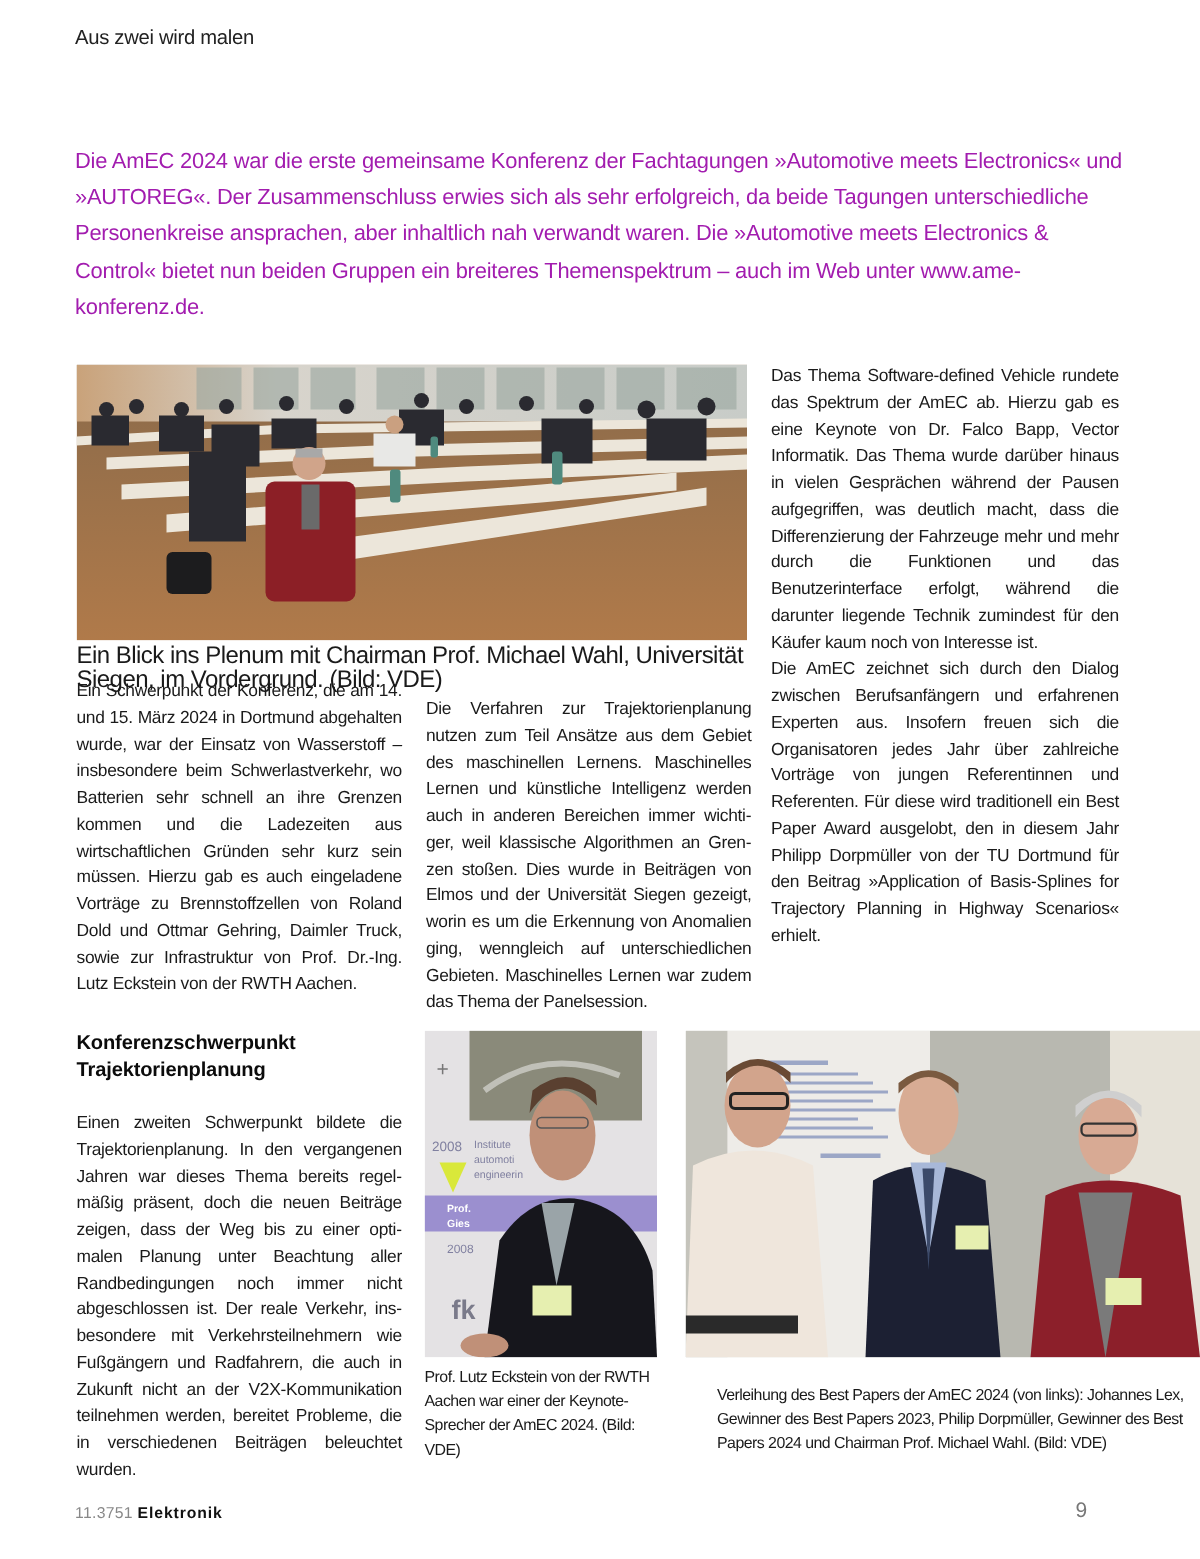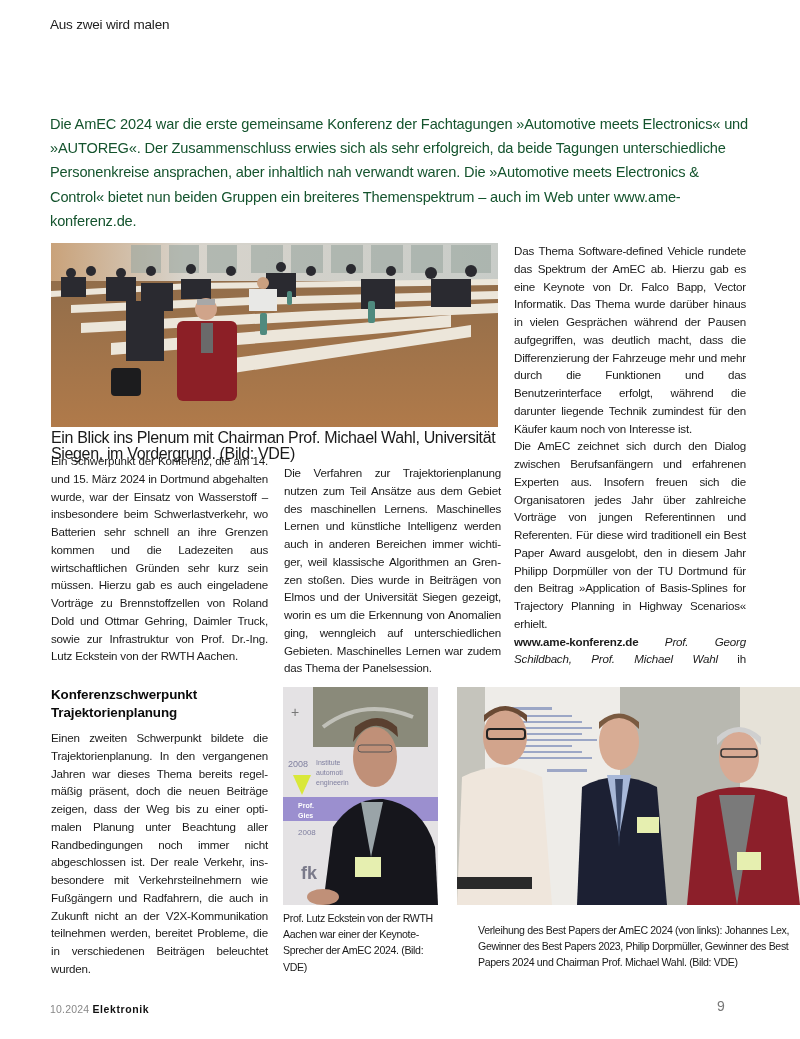--- a/index.html
+++ b/index.html
@@ -2,30 +2,30 @@
 <html><head>
 <meta charset="utf-8">
 <style>
   * { box-sizing: border-box; margin: 0; padding: 0; }
   html, body { width: 800px; height: 1039px; background: #ffffff; overflow: hidden; }
   body { position: relative; font-family: "Liberation Sans", sans-serif; color: #1a1a1a; }
 
   .kicker { position: absolute; left: 50px; top: 17px; font-size: 13.5px; color: #222; letter-spacing: -0.2px; }
   .title { position: absolute; left: 50px; top: 36px; width: 700px; font-size: 28px; line-height: 33px; font-weight: bold; color: #0b0b0b; letter-spacing: -0.3px; }
 
-  .lead { position: absolute; left: 50px; top: 112px; width: 700px; font-size: 14.6px; line-height: 24.2px; color: #14532d; letter-spacing: -0.15px; }
+  .lead { position: absolute; left: 50px; top: 96px; width: 700px; font-size: 14.6px; line-height: 24.2px; color: #a21caf; letter-spacing: -0.15px; }
 
   .photo { position: absolute; overflow: hidden; }
   .photo svg { display: block; width: 100%; height: 100%; }
 
   .caption { position: absolute; font-size: 10.6px; line-height: 16.2px; color: #1a1a1a; letter-spacing: -0.35px; font-family: "Liberation Sans", sans-serif; }
 
   .col { position: absolute; font-size: 11.6px; line-height: 17.75px; color: #1a1a1a; text-align: justify; letter-spacing: -0.2px; }
   .col p { margin: 0; }
-  .subhead { font-weight: bold; font-size: 13.4px; line-height: 18px; color: #0b0b0b; margin-bottom: 7px; text-align: left; letter-spacing: -0.1px; }
+  .subhead { font-weight: bold; font-size: 13.4px; line-height: 18px; color: #0b0b0b; margin-bottom: 18px; text-align: left; letter-spacing: -0.1px; }
 
   .sig-url { font-weight: bold; }
   .sig-authors { font-style: italic; }
 
   .footer-left { position: absolute; left: 50px; top: 1003px; font-size: 10.5px; color: #888; letter-spacing: 0.2px; }
   .footer-left .brand { font-weight: bold; color: #111; letter-spacing: 0.6px; }
   .footer-page { position: absolute; left: 717px; top: 998px; font-size: 14px; color: #777; }
 </style>
 </head>
 <body>
@@ -113,25 +113,20 @@
       </g>
 
     <rect x="60" y="125" width="30" height="28" rx="4" fill="#1c1c1e"></rect>
   </svg>
 </div>
 <div class="caption" style="left:51px; top:430px; width:460px; font-size:16px;">Ein Blick ins Plenum mit Chairman Prof. Michael Wahl, Universität Siegen, im Vordergrund. (Bild: VDE)</div>
 
 <div class="col" style="left:514px; top:242px; width:232px;">
   <p>Das Thema Software-defined Vehicle rundete das Spektrum der AmEC ab. Hierzu gab es eine Keynote von Dr. Falco Bapp, Vector Informatik. Das Thema wurde darüber hinaus in vielen Gesprä­chen während der Pausen aufgegriffen, was deutlich macht, dass die Differenzie­rung der Fahrzeuge mehr und mehr durch die Funktionen und das Benutzerinterface erfolgt, während die darunter liegende Technik zumindest für den Käufer kaum noch von Interesse ist.</p>
   <p>Die AmEC zeichnet sich durch den Dia­log zwischen Berufsanfängern und erfah­renen Experten aus. Insofern freuen sich die Organisatoren jedes Jahr über zahl­reiche Vorträge von jungen Referentinnen und Referenten. Für diese wird traditionell ein Best Paper Award ausgelobt, den in diesem Jahr Philipp Dorpmüller von der TU Dortmund für den Beitrag »Application of Basis-Splines for Trajectory Planning in Highway Scenarios« erhielt.</p>
-  <p style="text-align:justify; text-align-last:justify;">
-    <span class="sig-url">www.ame-konferenz.de</span>
-    <span class="sig-authors">Prof. Georg Schildbach, Prof. Michael Wahl</span>
-    <span>ih</span>
-  </p>
 </div>
 
 <div class="col" style="left:51px; top:452px; width:217px;">
   <p>Ein Schwerpunkt der Konferenz, die am 14. und 15. März 2024 in Dortmund abge­halten wurde, war der Einsatz von Was­serstoff – insbesondere beim Schwerlast­verkehr, wo Batterien sehr schnell an ihre Grenzen kommen und die Ladezeiten aus wirtschaftlichen Gründen sehr kurz sein müssen. Hierzu gab es auch eingeladene Vorträge zu Brennstoffzellen von Roland Dold und Ottmar Gehring, Daimler Truck, sowie zur Infrastruktur von Prof. Dr.-Ing. Lutz Eckstein von der RWTH Aachen.</p>
 </div>
 
 <div class="col" style="left:284px; top:464px; width:217px;">
   <p>Die Verfahren zur Trajektorienplanung nutzen zum Teil Ansätze aus dem Gebiet des maschinellen Lernens. Maschinelles Lernen und künstliche Intelligenz werden auch in anderen Bereichen immer wichti­ger, weil klassische Algorithmen an Gren­zen stoßen. Dies wurde in Beiträgen von Elmos und der Universität Siegen gezeigt, worin es um die Erkennung von Anoma­lien ging, wenngleich auf unterschiedli­chen Gebieten. Maschinelles Lernen war zudem das Thema der Panelsession.</p>
 </div>
 
@@ -205,16 +200,16 @@
     <path d="M262 108 L280 218 L298 108 Z" fill="#7a7a7a"></path>
     <ellipse cx="282" cy="70" rx="20" ry="26" fill="#d8aa94"></ellipse>
     <path d="M260 58 Q282 32 304 58 L304 50 Q282 30 260 50 Z" fill="#cfcfcf"></path>
     <rect x="264" y="62" width="36" height="8" rx="3" fill="none" stroke="#333" stroke-width="1.5"></rect>
     <rect x="280" y="165" width="24" height="18" fill="#e6efb0"></rect>
   </svg>
 </div>
 <div class="caption" style="left:478px; top:910px; width:343px;margin-top:12px;">Verleihung des Best Papers der AmEC 2024 (von links): Johannes Lex, Gewinner des Best Papers 2023, Philip Dorpmüller, Gewinner des Best Papers 2024 und Chairman Prof. Michael Wahl. (Bild: VDE)</div>
 
 <div class="footer-left">
-  <span>10.2024</span>
+  <span>11.3751</span>
   <span class="brand">Elektronik</span>
 </div>
 <div class="footer-page">9</div>
 
 </body></html>

